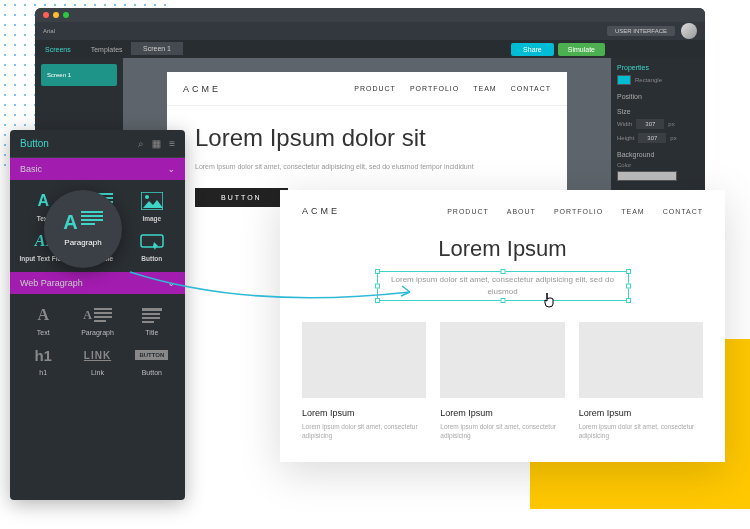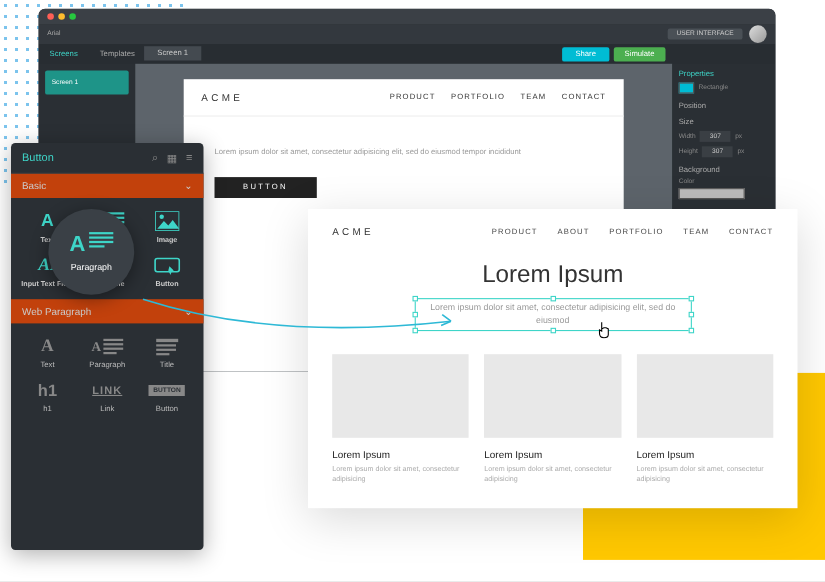--- a/index.html
+++ b/index.html
@@ -147,21 +147,21 @@
     padding: 0 10px; justify-content: space-between;
     border-bottom: 1px solid #3a3f44;
   }
   .widgets-title { color: #3ed5c8; font-size: 10px; }
   .widgets-icons { display: flex; gap: 8px; color: #888; font-size: 10px; }
   .add-widgets {
     color: #3ed5c8; font-size: 9px; padding: 6px 10px;
     border-bottom: 1px solid #3a3f44;
   }
   .category {
-    background: #c2410c; padding: 6px 10px;
+    background: #a21caf; padding: 6px 10px;
     font-size: 9px; color: #ccc;
     display: flex; justify-content: space-between;
   }
   .widget-grid {
     display: grid; grid-template-columns: repeat(3, 1fr);
     padding: 6px;
   }
   .widget-cell {
     display: flex; flex-direction: column; align-items: center;
     padding: 4px 2px; gap: 3px;
@@ -280,20 +280,21 @@
         <div class="canvas-header">
           <div class="brand">ACME</div>
           <div class="nav">
             <span class="nav-item">PRODUCT</span>
             <span class="nav-item">PORTFOLIO</span>
             <span class="nav-item">TEAM</span>
             <span class="nav-item">CONTACT</span>
           </div>
         </div>
         <div class="canvas-content">
+          <div class="headline">Lorem Ipsum dolor sit</div>
           <div class="body-text">Lorem ipsum dolor sit amet, consectetur adipisicing elit, sed do eiusmod tempor incididunt</div>
           <div class="btn-dark">BUTTON</div>
         </div>
       </div>
     </div>
     <div class="props">
       <div class="props-title">Properties</div>
       <div class="props-row">
         <div class="props-color-sw"></div>
         <span class="props-label">Rectangle</span>

